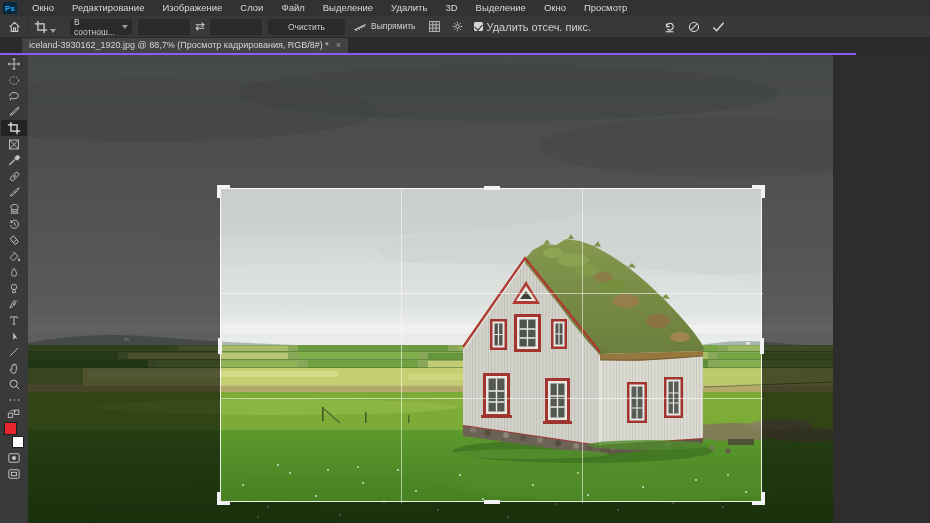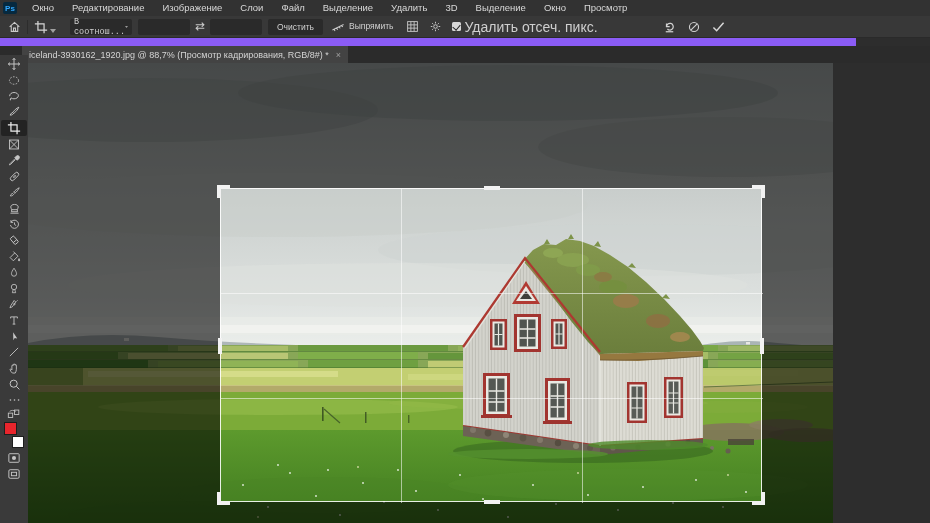--- a/index.html
+++ b/index.html
@@ -19,40 +19,40 @@
   .optbar { position:absolute; left:0; top:16px; width:930px; height:22px;
             background:#383838; border-bottom:1px solid #2a2a2a;
             display:flex; align-items:center; z-index:30; color:#cfcfcf; }
   .optbar svg { display:block; }
   .ob-home { margin-left:8px; }
   .ob-sep { width:1px; height:14px; background:#2c2c2c; margin:0 6px; }
   .ob-tool { display:flex; align-items:flex-end; margin-right:14px; }
   .ob-chev { margin-left:2px; margin-bottom:1px; }
   .ob-drop { width:62px; height:16px; background:#2a2a2a; border-radius:2px;
              font-size:8.5px; display:flex; align-items:center; padding:0 4px;
-             justify-content:space-between; margin-right:6px;font-family:Liberation Mono, monospace; }
+             justify-content:space-between; margin-right:6px; }
   .ob-field { width:52px; height:16px; background:#2a2a2a; border:none; border-radius:2px;
               color:#cfcfcf; font-size:9px; padding:0 4px; }
   .ob-swap { margin:0 4px; }
   .ob-btn { height:16px; background:#2a2a2a; border-radius:2px; font-size:8.5px;
-            display:flex; align-items:center; padding:0 9px; margin:0 8px 0 6px; }
+            display:flex; align-items:center; padding:0 20px; margin:0 8px 0 6px; }
   .ob-straight { display:flex; align-items:flex-start; font-size:8.5px; margin-right:12px; }
   .ob-straight svg { margin-right:4px; }
   .ob-icon { margin-right:10px; display:flex; align-items:center; }
-  .ob-check { display:flex; align-items:center; font-size:14px; margin-right:13px; cursor:default; }
+  .ob-check { display:flex; align-items:center; font-size:11px; margin-right:13px; cursor:default; }
   .cbx { width:9px; height:9px; border-radius:1.5px; margin-right:4px; position:relative; }
   .cbx.on { background:#d6d6d6; }
   .cbx.on::after { content:""; position:absolute; left:2px; top:1px; width:4px; height:6px;
                    border-right:1.6px solid #222; border-bottom:1.6px solid #222;
                    transform:rotate(40deg); }
   .cbx.off { background:transparent; border:1px solid #8a8a8a; }
   .ob-commit { margin-left:auto; margin-right:204px; display:flex; align-items:center; gap:10px; }
 
   
-  .tabrow { position:absolute; left:0; top:46px; width:930px; height:17px;
+  .tabrow { position:absolute; left:0; top:36px; width:930px; height:17px;
             background:#2b2b2b; display:flex; align-items:stretch; z-index:25; }
   .doctab { margin-left:22px; background:#434343; color:#d4d4d4; font-size:9px;
             display:flex; align-items:center; padding:0 7px; gap:7px; }
   .doctab .close { color:#9f9f9f; font-size:9px; }
 
   
   .toolbar { position:absolute; left:0; top:55px; width:28px; height:468px;
              background:#3a3a3a; z-index:25; display:flex; flex-direction:column;
              align-items:center; padding-top:1px; }
   .tool { width:26px; height:16px; display:flex; align-items:center; justify-content:center; }

